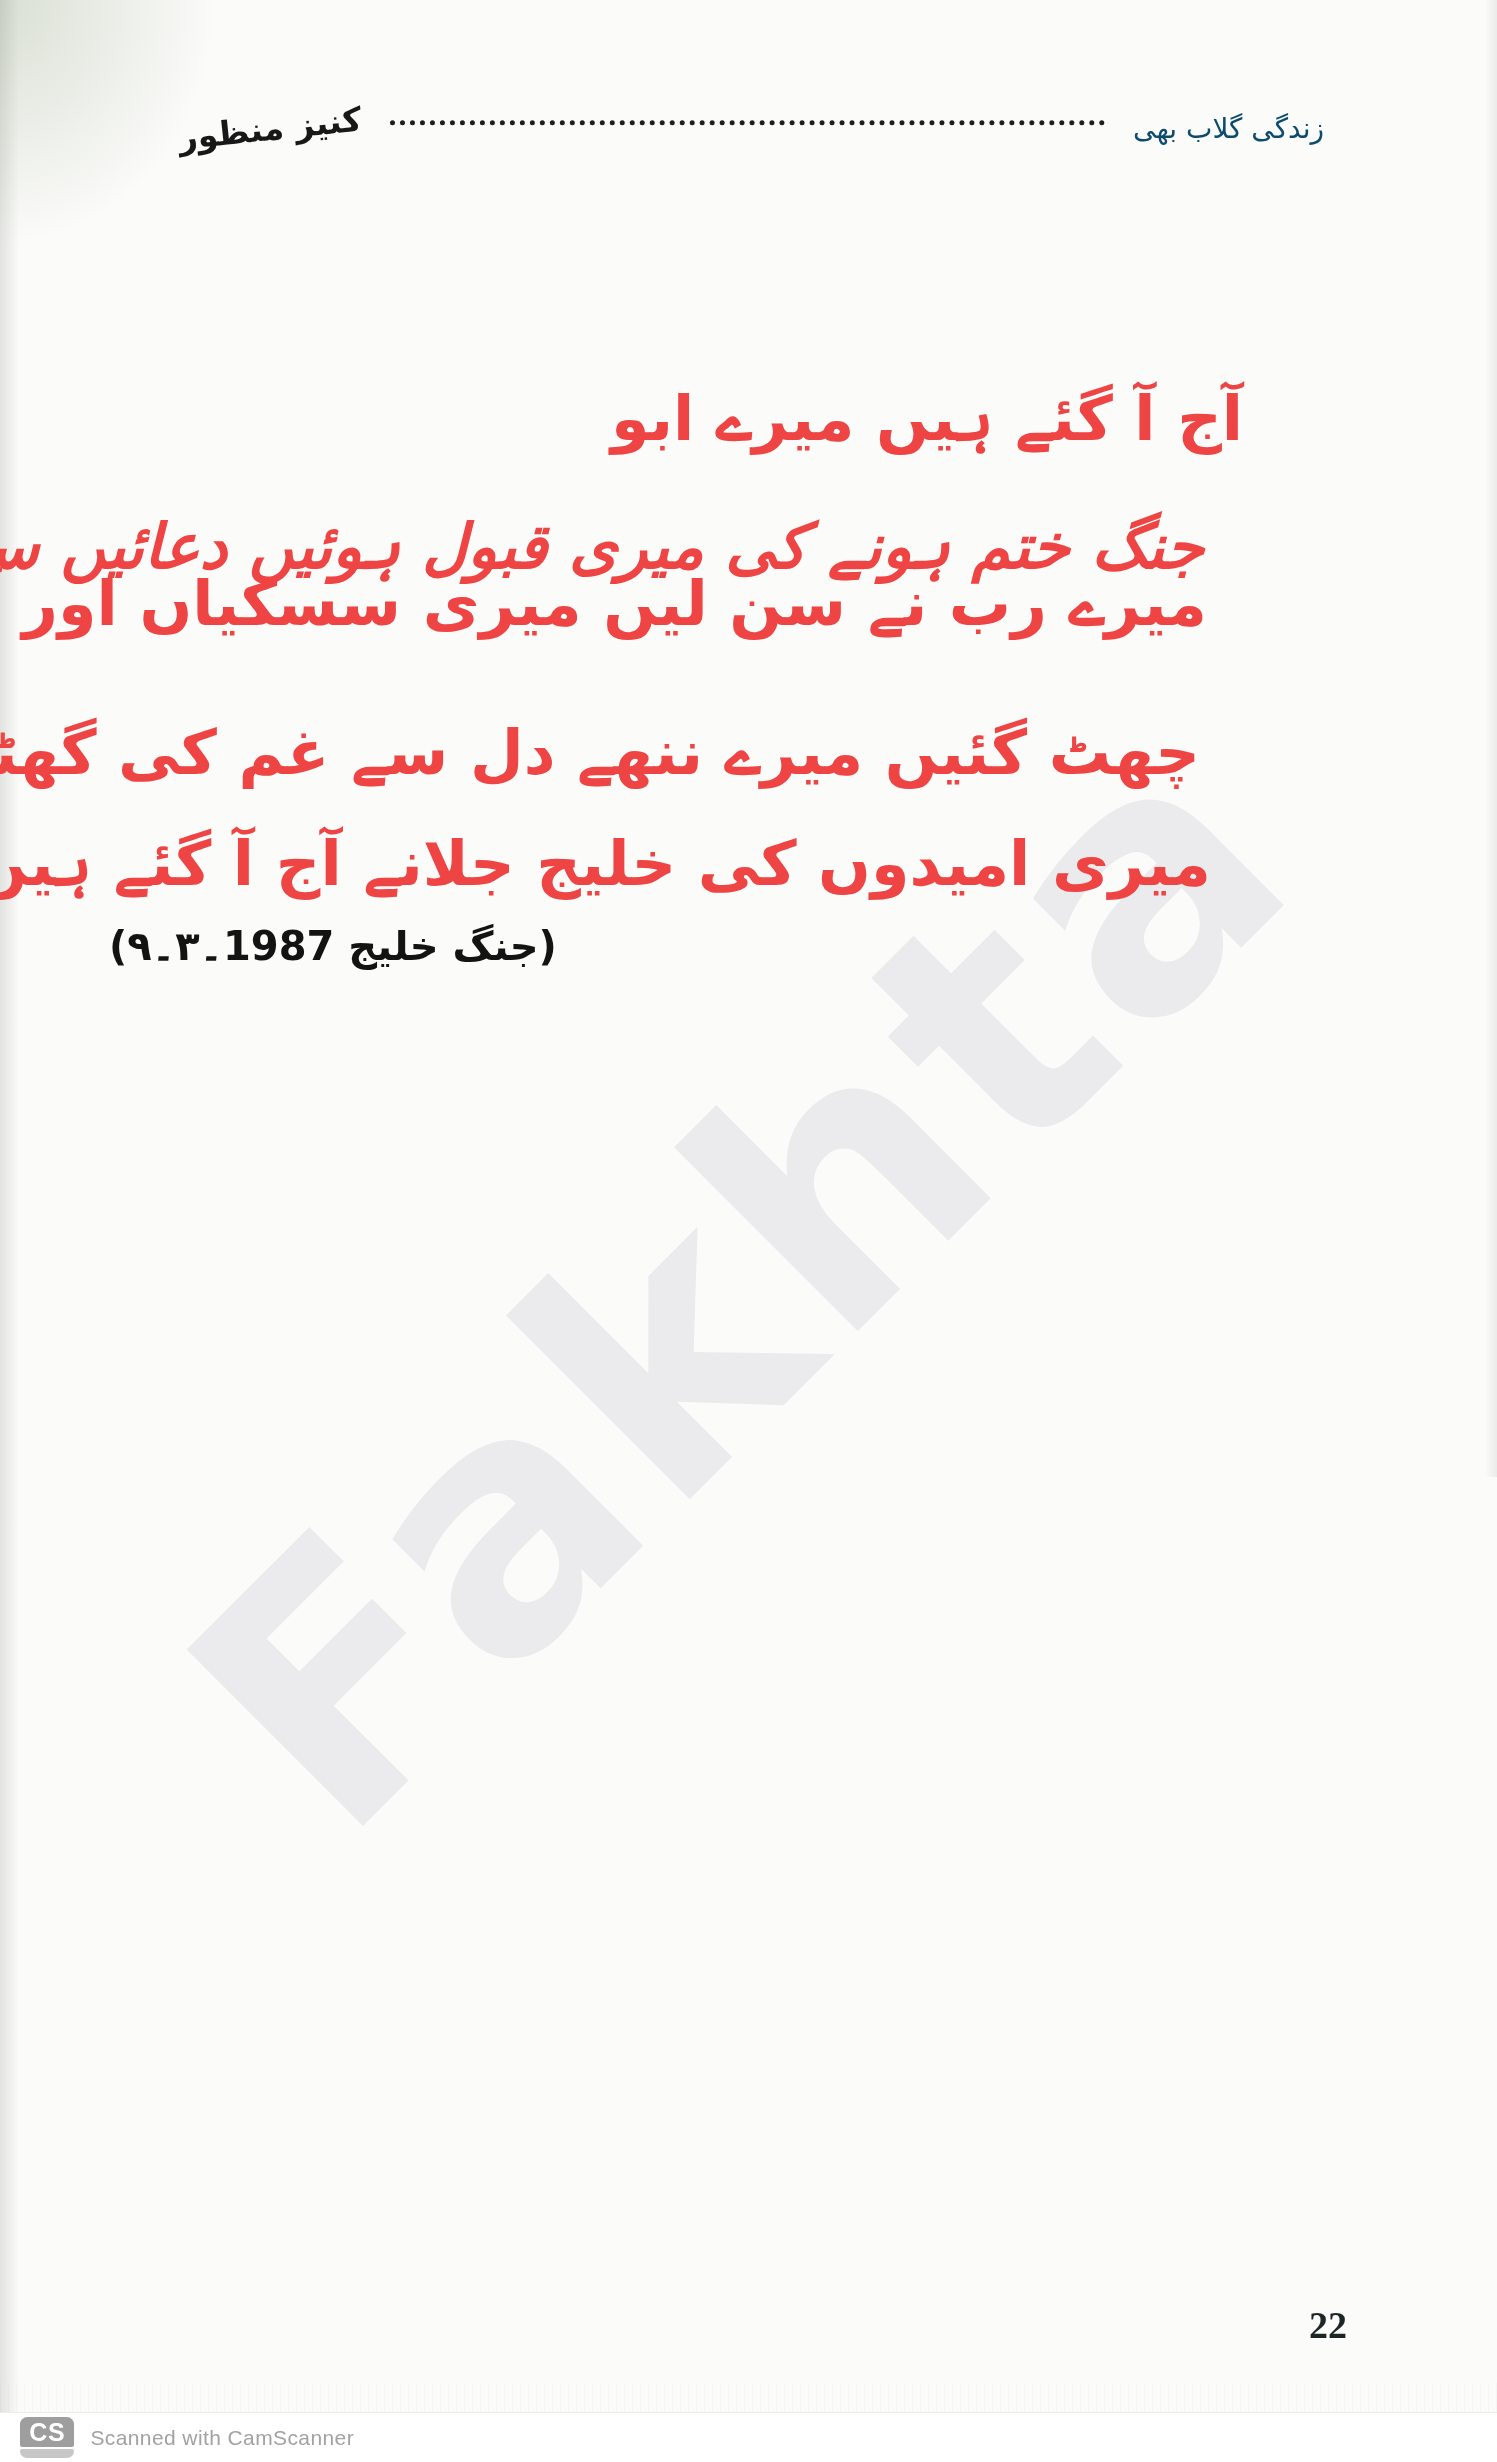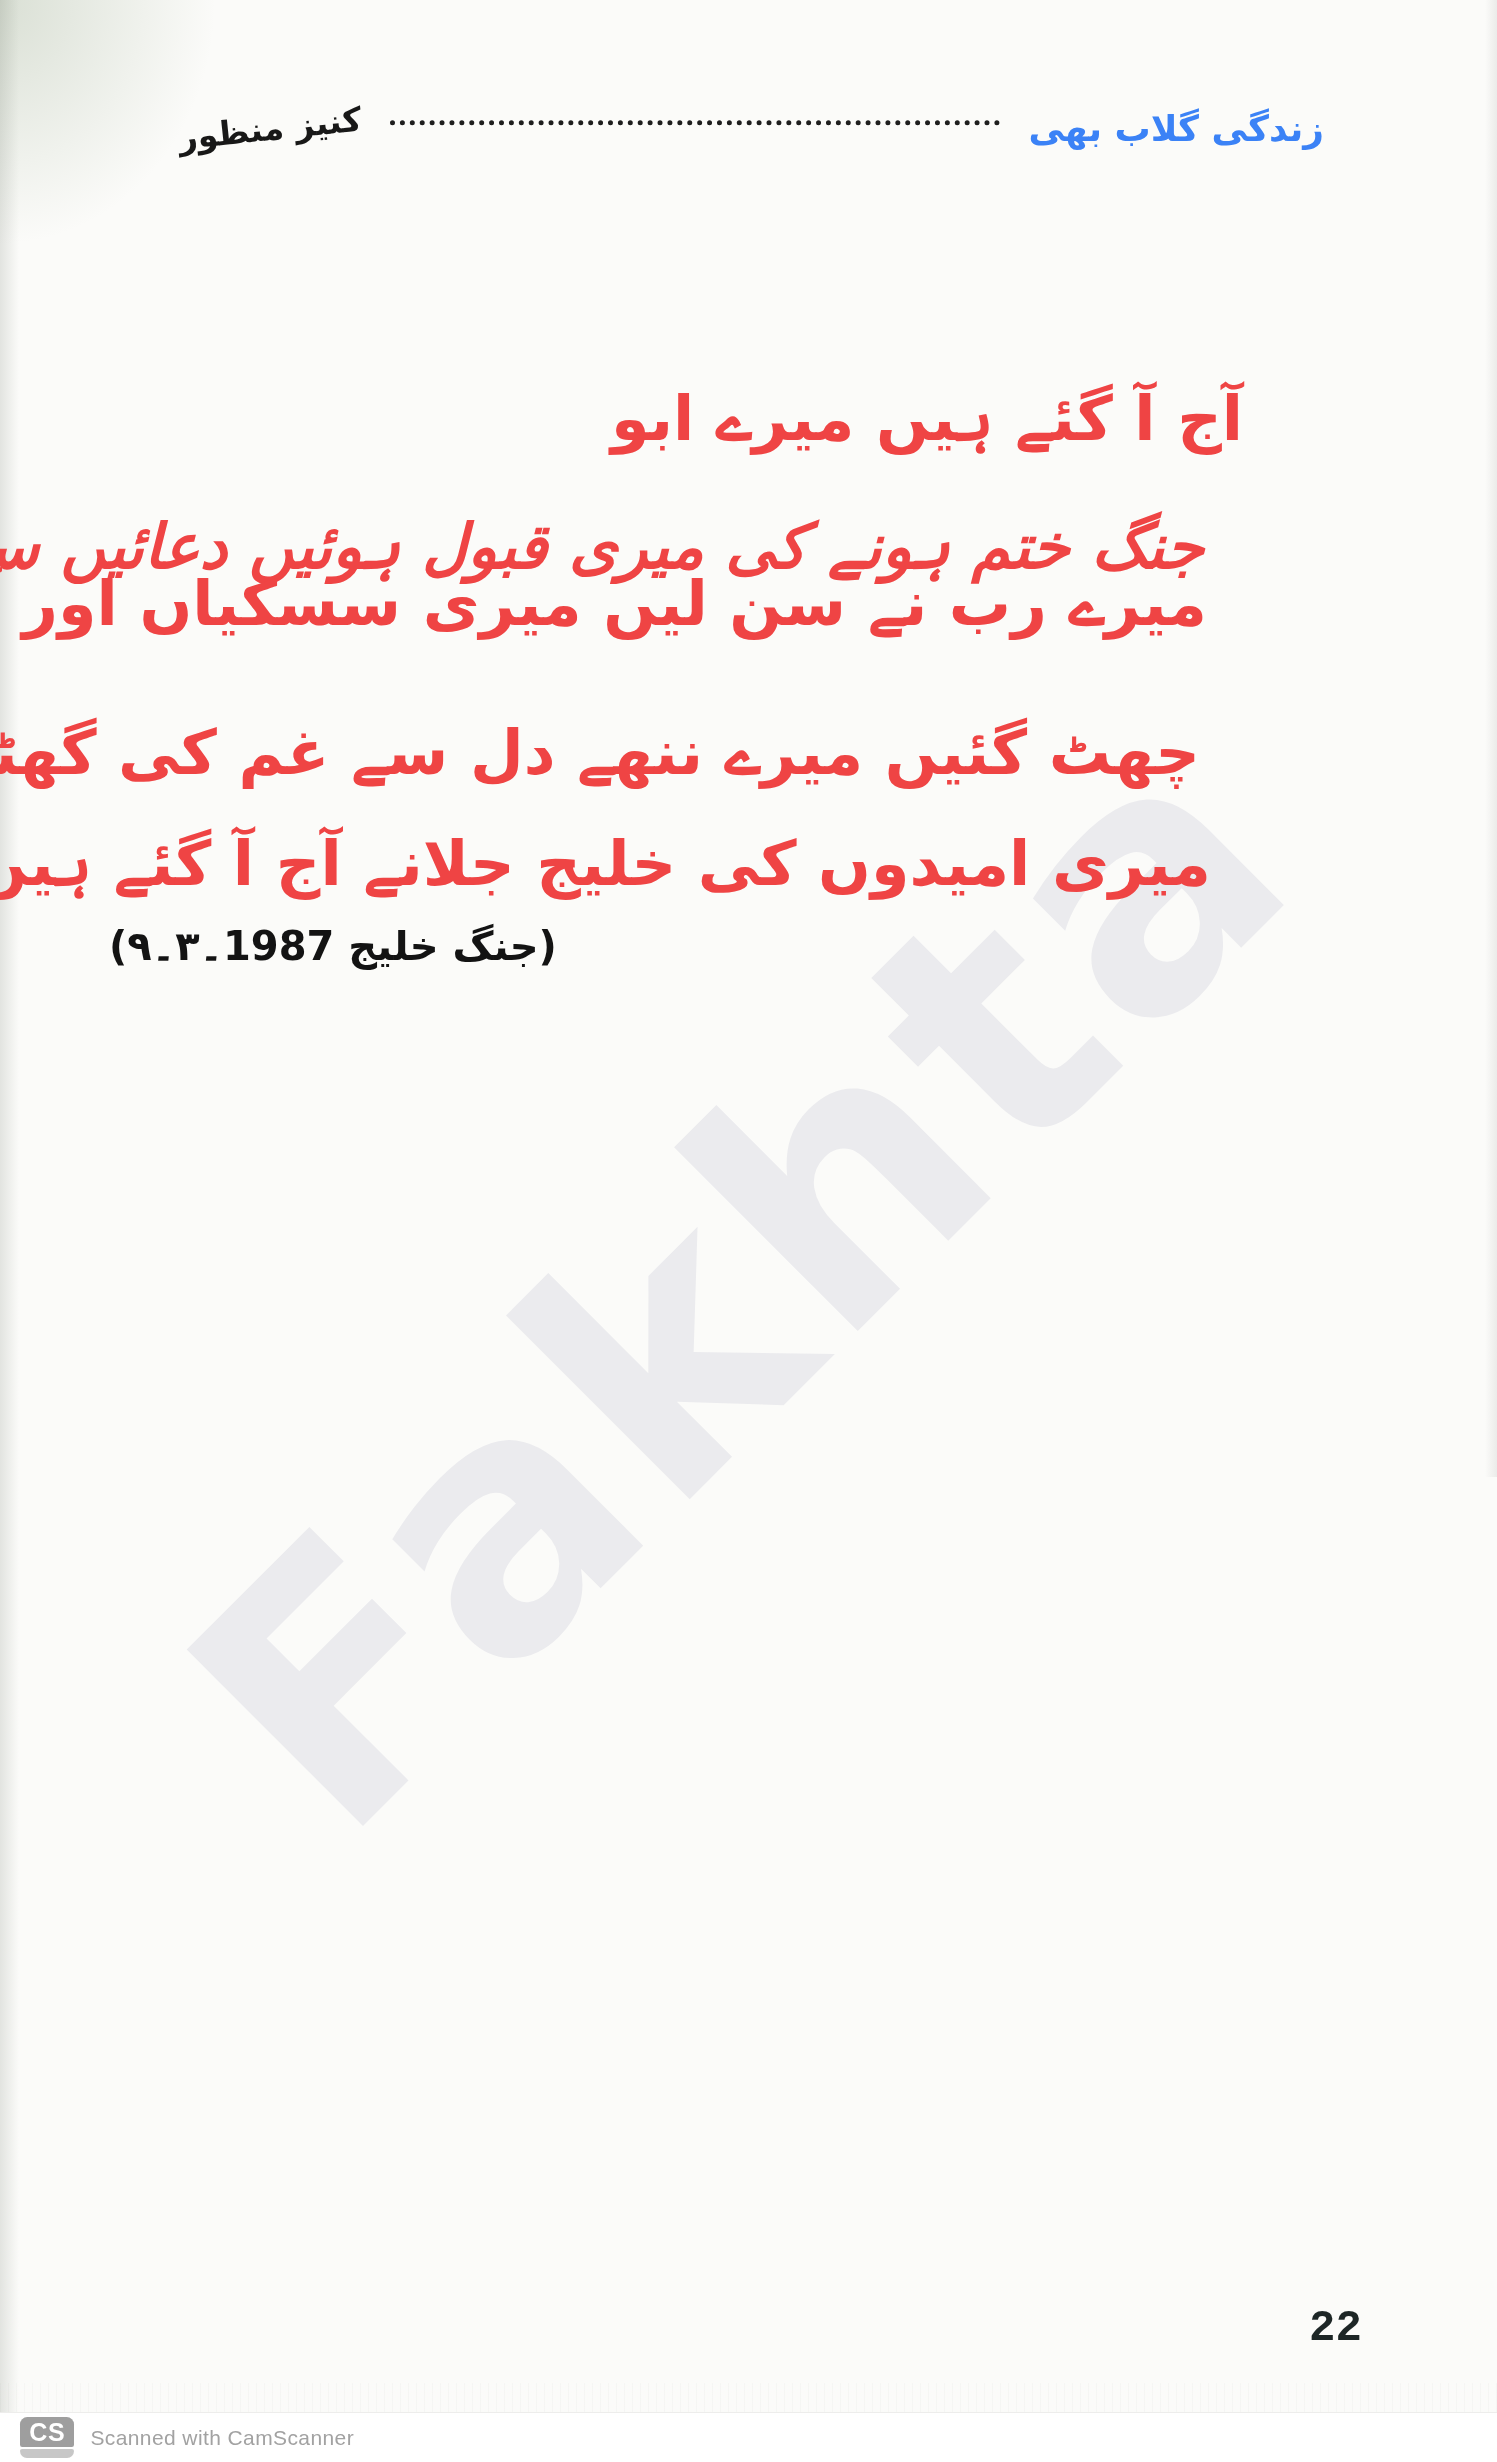--- a/index.html
+++ b/index.html
@@ -49,21 +49,21 @@
   .header .author {
     font-weight:700; font-size:33px; color:#181818;
     direction:rtl; white-space:nowrap;
     transform:rotate(-6deg);
   }
   .header .dots {
     flex:1; height:0; border-bottom:5.1px dotted #1e1e1e;
     margin:0 28px; transform:translateY(-5.8px);
   }
   .header .title {
-    font-weight:700; font-size:36px; color:#3b82f6;
+    font-weight:400; font-size:28px; color:#0c4a6e;
     direction:rtl; white-space:nowrap;
   }
   
   .line {
     position:absolute; direction:rtl; white-space:nowrap;
     font-weight:700; font-size:62px; color:#ef4444;
     text-align:center; z-index:2;
     font-family:"DejaVu Sans", sans-serif;
   }
   .l1 { top:320px;  left:509px; right:153px; }
@@ -73,22 +73,22 @@
   .l5 { top:765px; left:262px; right:287px; }
   .reference {
     position:absolute; top:883px; left:109px;
     direction:rtl; white-space:nowrap;
     font-weight:700; font-size:40px; color:#131313; z-index:2;
     font-family:"DejaVu Sans", sans-serif;
   }
   
   .page-number {
     position:absolute; left:1309px; top:2303px;
-    font-family:Liberation Mono, monospace;
-    font-weight:700; font-size:44px; color:#1d2626; z-index:2;
+    font-family:Liberation Serif, serif;
+    font-weight:700; font-size:38px; color:#1d2626; z-index:2;
   }
   
   .footer {
     position:absolute; left:0; right:0; bottom:0; height:49px;
     background:#ffffff; border-top:0.7px solid #ededeb;
     display:flex; align-items:center; gap:16px;
     padding-left:20.4px; z-index:3;
   }
   .cs-icon {
     width:54px; height:41px; display:flex; flex-direction:column;

